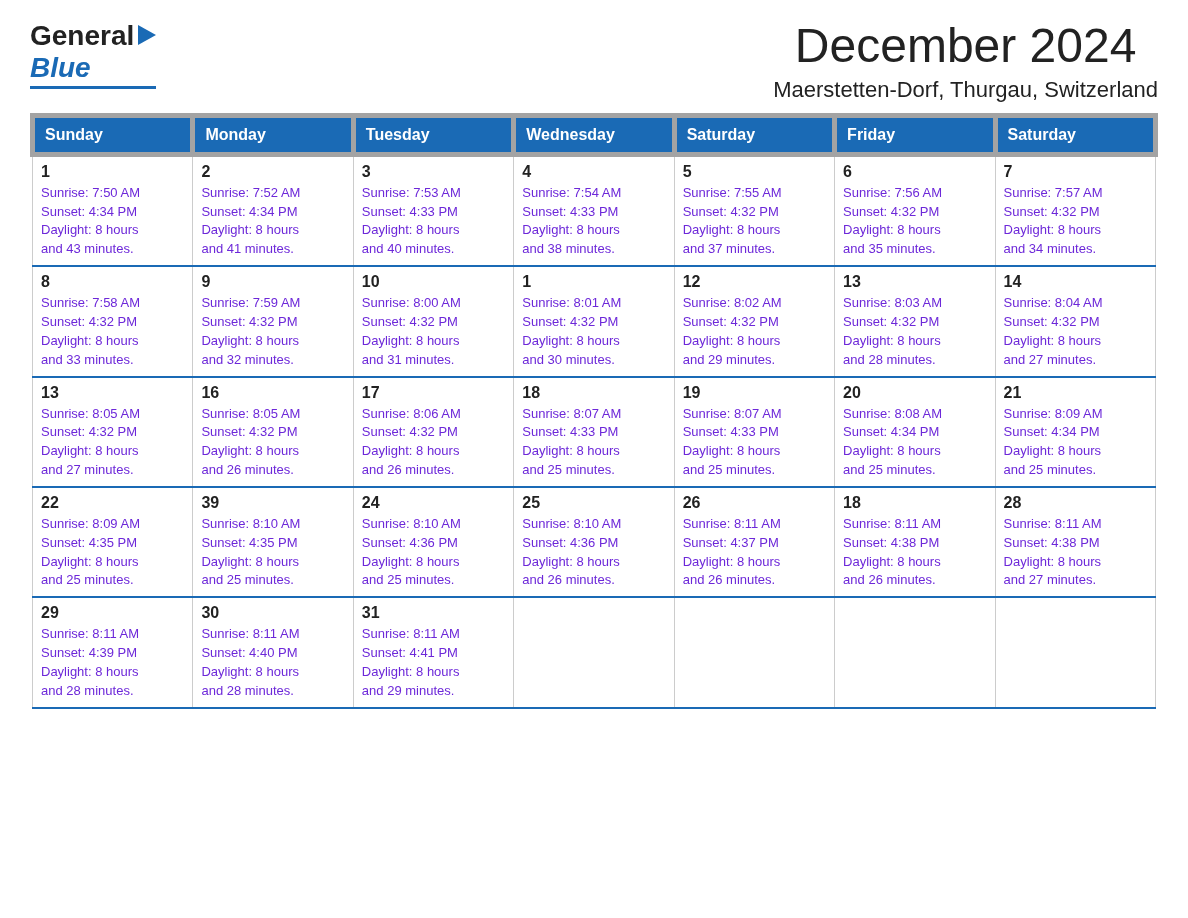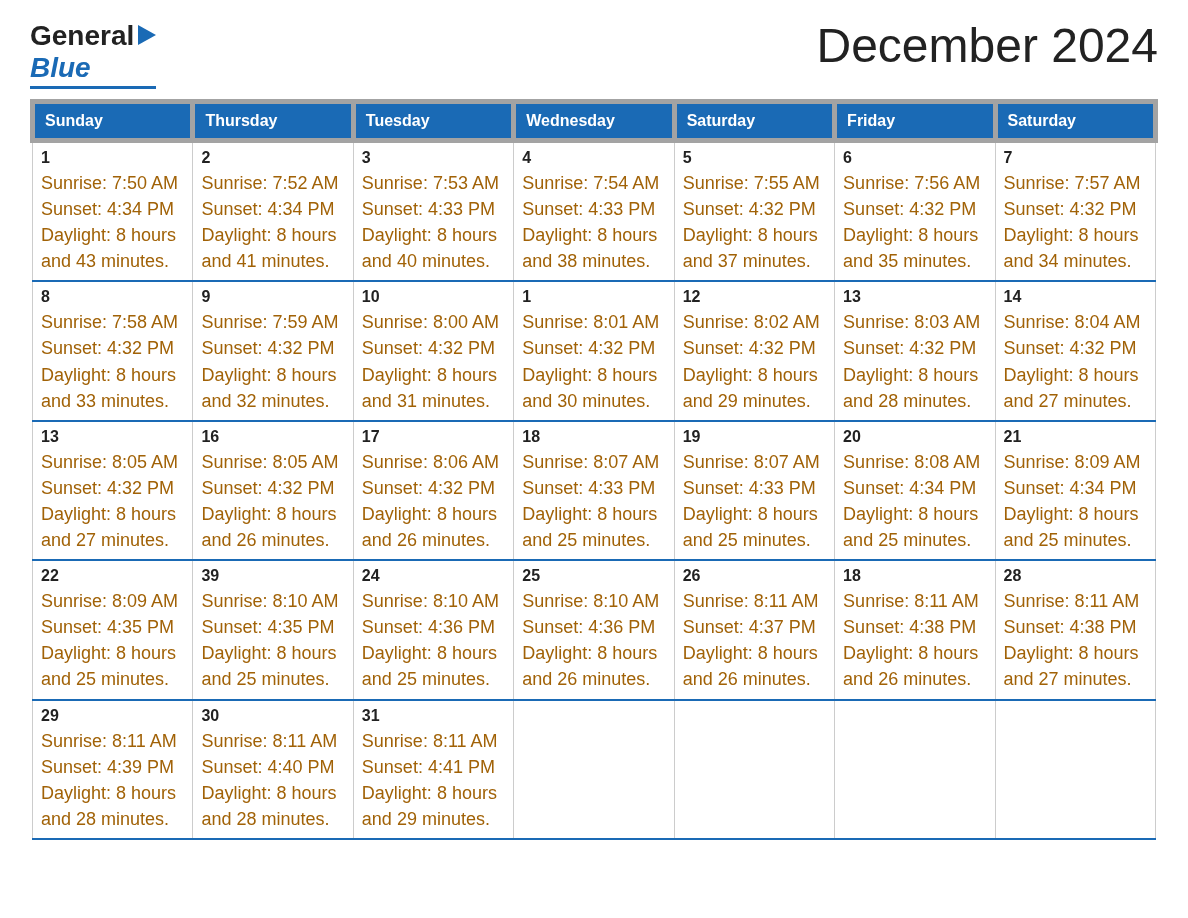--- a/index.html
+++ b/index.html
@@ -61,22 +61,22 @@
       border-bottom: 2px solid #1a6ab5;
     }
     .day-number {
       font-size: 16px;
       font-weight: bold;
       color: #222;
       display: block;
       margin-bottom: 3px;
     }
     .day-info {
-      font-size: 18px;
-      color: #a16207;
+      font-size: 13px;
+      color: #6d28d9;
       line-height: 1.45;
     }
     .empty-cell {
       background: #fff;
     }
     .logo-wrapper {
       display: flex;
       align-items: center;
     }
     .logo-text-group {
@@ -105,28 +105,29 @@
         </div>
         <div style="display:flex;align-items:flex-start;font-style:italic;">
           <span style="font-size:28px;font-weight:bold;color:#1a6ab5;">Blue</span>
         </div>
         <div style="height:3px;background:#1a6ab5;width:100%;margin-top:2px;"></div>
       </div>
     </div>
   </div>
   <div class="title-block">
     <div class="page-title">December 2024</div>
+    <div class="subtitle">Maerstetten-Dorf, Thurgau, Switzerland</div>
   </div>
 </div>
 
 <table class="calendar">
   <thead>
     <tr>
       <th>Sunday</th>
-      <th>Thursday</th>
+      <th>Monday</th>
       <th>Tuesday</th>
       <th>Wednesday</th>
       <th>Saturday</th>
       <th>Friday</th>
       <th>Saturday</th>
     </tr>
   </thead>
   <tbody id="calendar-body">
   <tr>
         <td>

